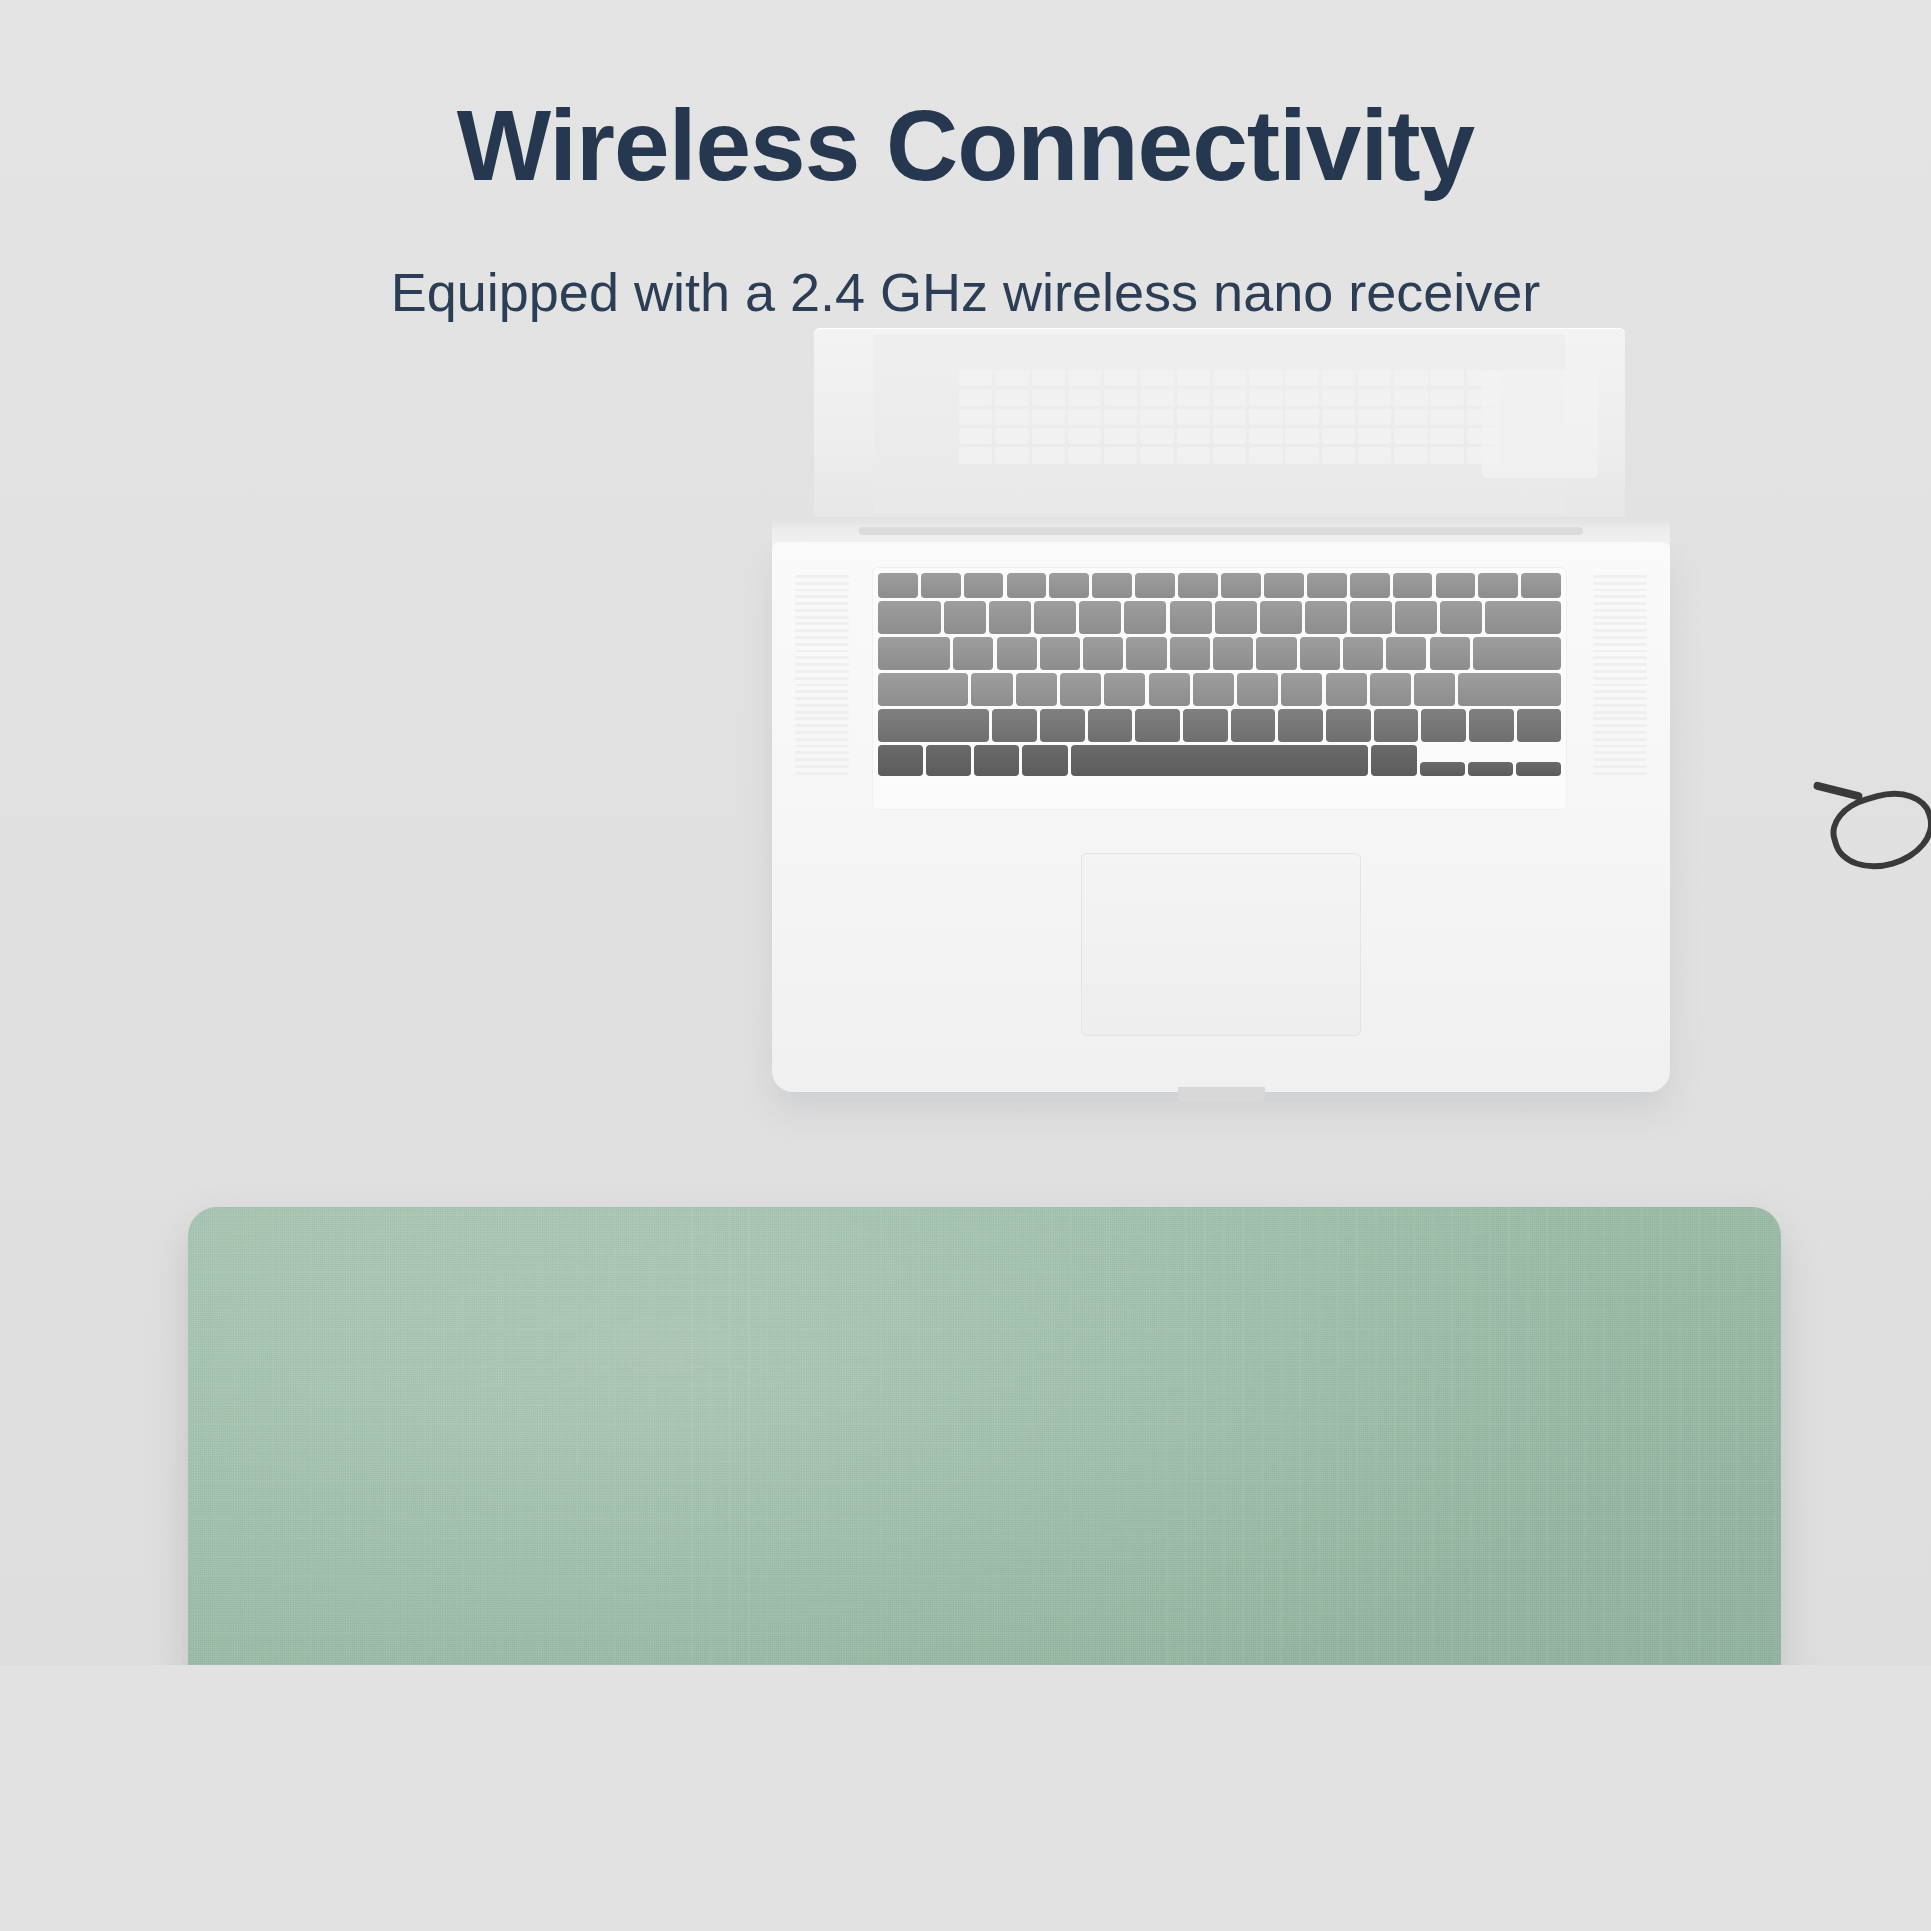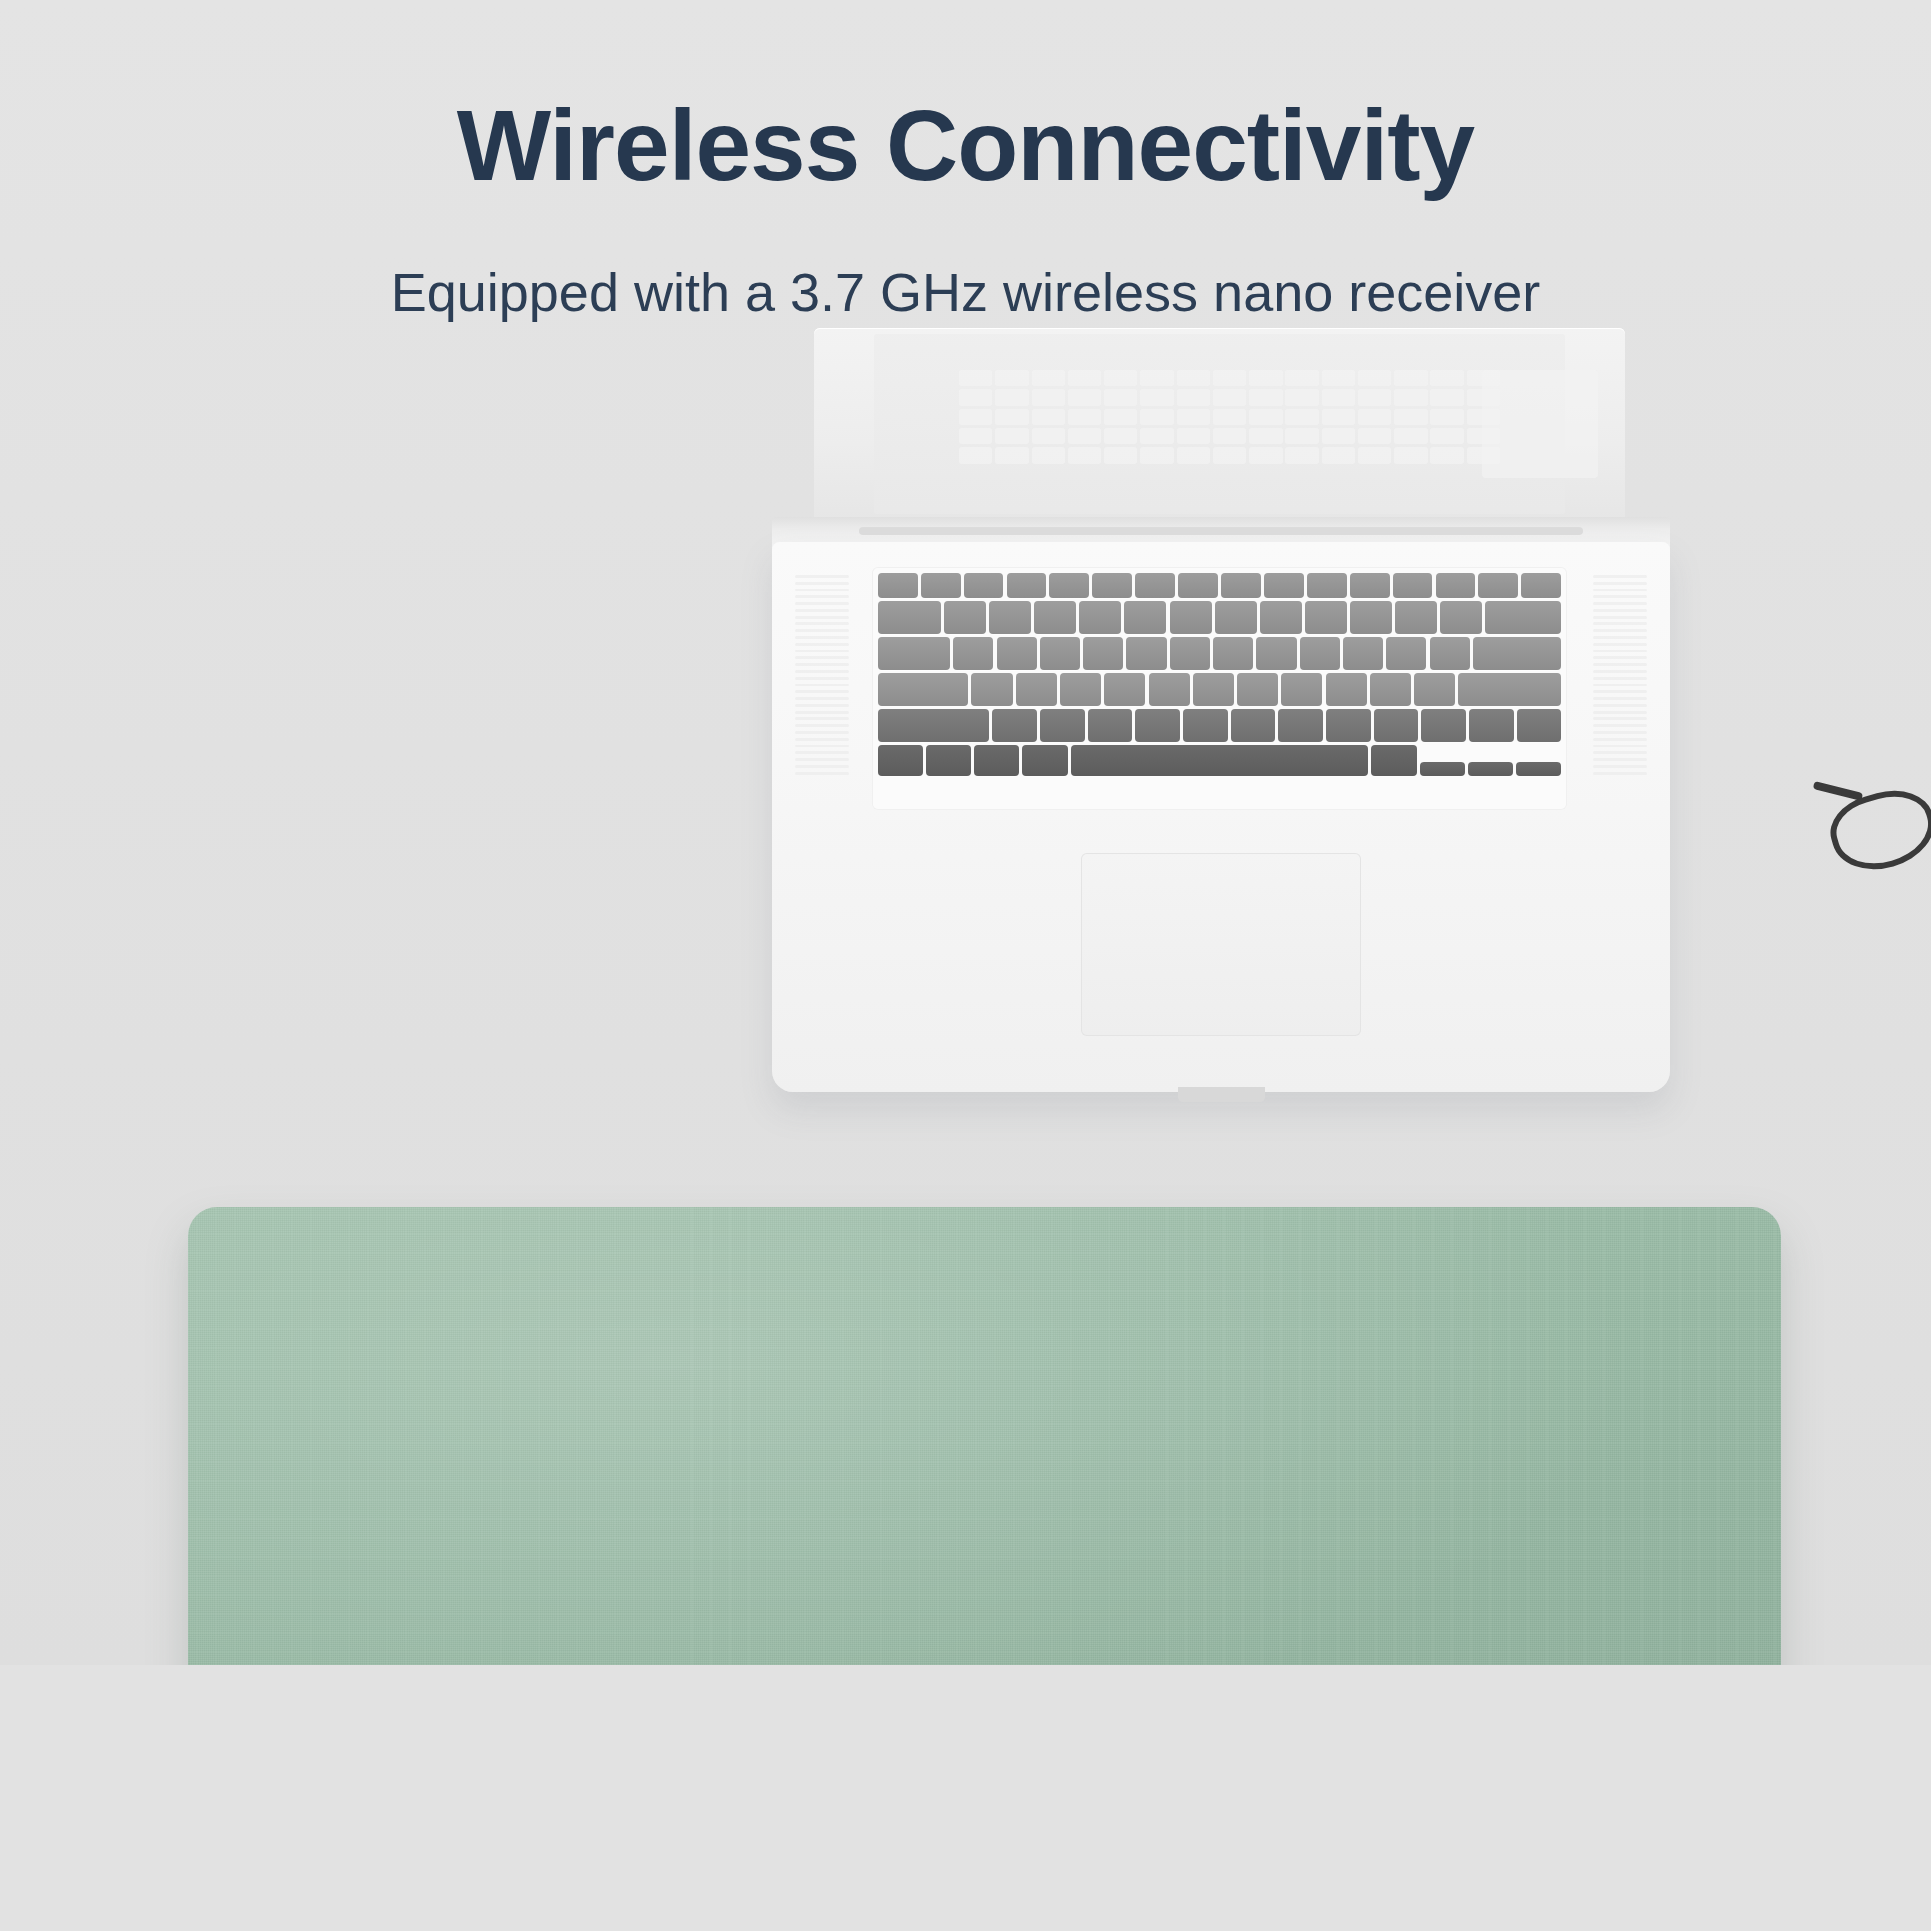--- a/index.html
+++ b/index.html
@@ -153,21 +153,21 @@
 
   
   .peb-glyph { display:block; }
 </style>
 </head>
 <body>
 
 <div id="stage">
 
   <div class="headline">Wireless Connectivity</div>
-  <div class="subhead">Equipped with a 3.7 GHz wireless nano receiver</div>
+  <div class="subhead">Equipped with a 2.4 GHz wireless nano receiver</div>
 
   <div id="laptop">
     <div class="lid">
       <div class="lid-inner"></div>
       <div class="lid-ghost-kb" id="ghost-kb">
           <div class="grow">
             <div class="gk"></div>
             <div class="gk"></div>
             <div class="gk"></div>
             <div class="gk"></div>

